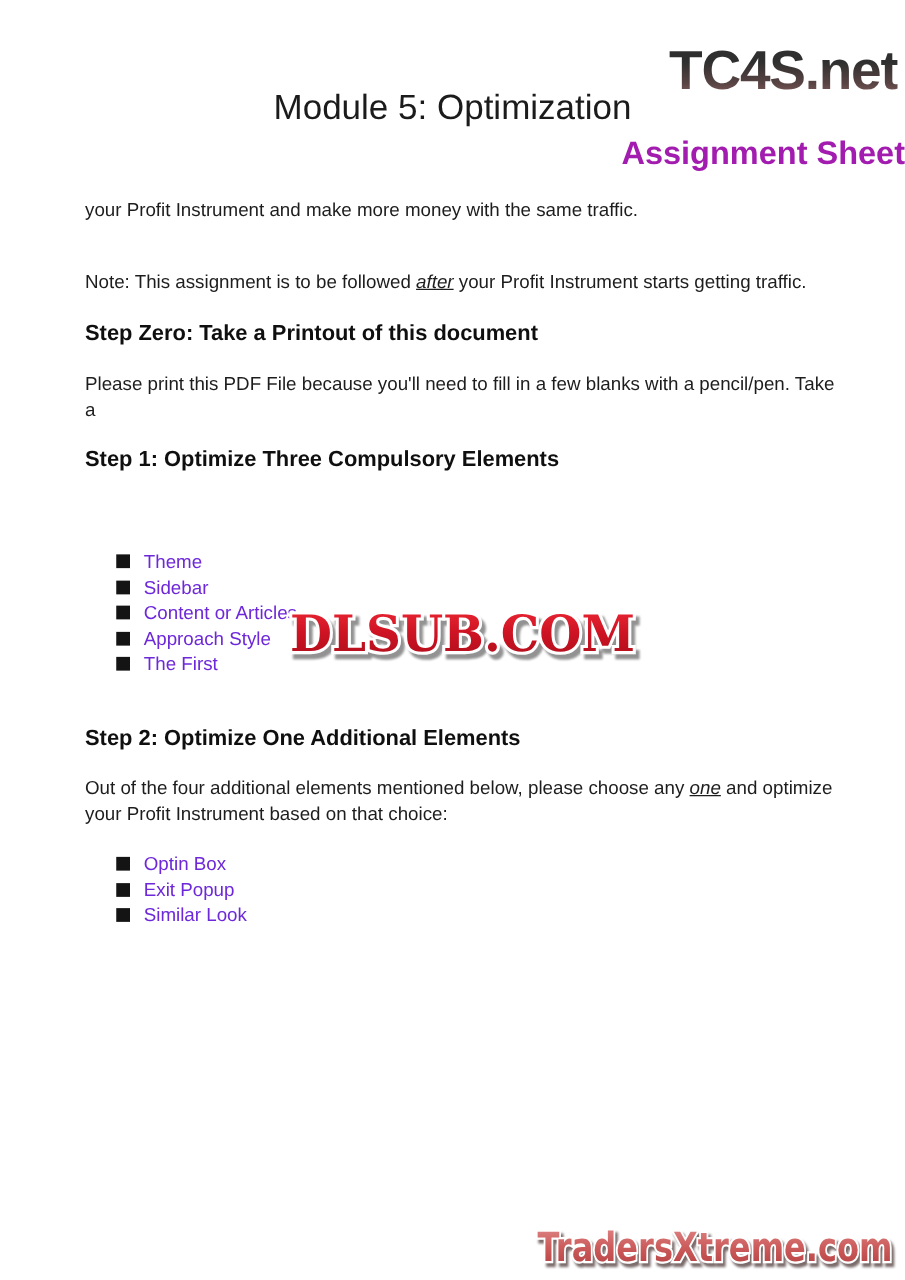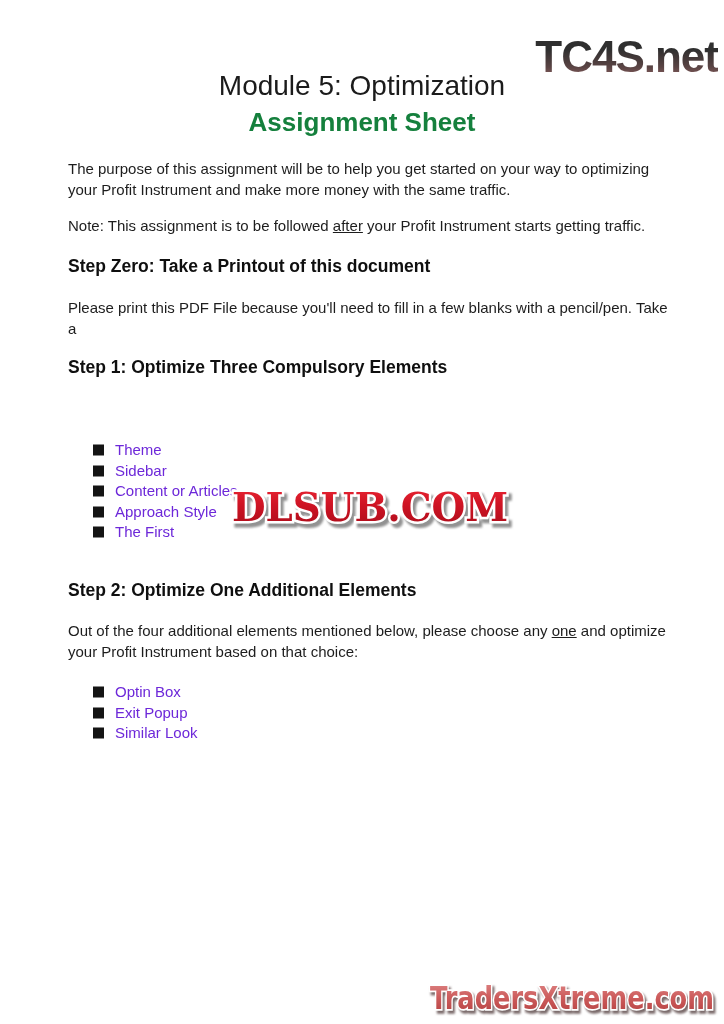--- a/index.html
+++ b/index.html
@@ -20,26 +20,26 @@
     color:transparent;
     margin-top:32px;
   }
   
   .title{
     position:absolute;top:70px;left:0;width:100%;
     text-align:center;font-size:28px;color:#1b1b1b;
   }
   .subtitle{
     position:absolute;top:107px;left:0;width:100%;
-    text-align:center;font-size:26px;font-weight:bold;color:#15803d;
+    text-align:right;font-size:26px;font-weight:bold;color:#a21caf;
   }
   
   .block{position:absolute;left:68px;width:600px;}
   .para{font-size:15px;line-height:21px;color:#1d1d1d;}
-  .para .u{text-decoration:underline;}
+  .para .u{text-decoration:underline;font-style:italic;}
   .heading{font-size:17.5px;font-weight:bold;color:#0f0f0f;}
   
   .blist{padding-left:25px;}
   .blist .row{line-height:20.6px;font-size:15px;color:#6d28d9;}
   .blist .sq{
     display:inline-block;width:11px;height:11px;background:#141414;
     margin-right:11px;transform:translateY(0.5px);
   }
   
   .wm-overlay{position:absolute;left:224px;top:476px;}
@@ -51,21 +51,20 @@
 <body>
 
 <div class="page">
 
   <div class="logo">TC4S.net</div>
 
   <div class="title">Module 5: Optimization</div>
   <div class="subtitle">Assignment Sheet</div>
 
   <div class="block para" style="top:158px;">
-      <div><span>The purpose of this assignment will be to help you get started on your way to optimizing</span></div>
       <div><span>your Profit Instrument and make more money with the same traffic.</span></div>
     </div>
 
   <div class="block para" style="top:215px;">
       <div><span>Note: This assignment is to be followed </span><span class="u">after</span><span> your Profit Instrument starts getting traffic.</span></div>
     </div>
 
   <div class="block heading" style="top:256px;">Step Zero: Take a Printout of this document</div>
   <div class="block para" style="top:297px;">
       <div><span>Please print this PDF File because you'll need to fill in a few blanks with a pencil/pen. Take a</span></div>

